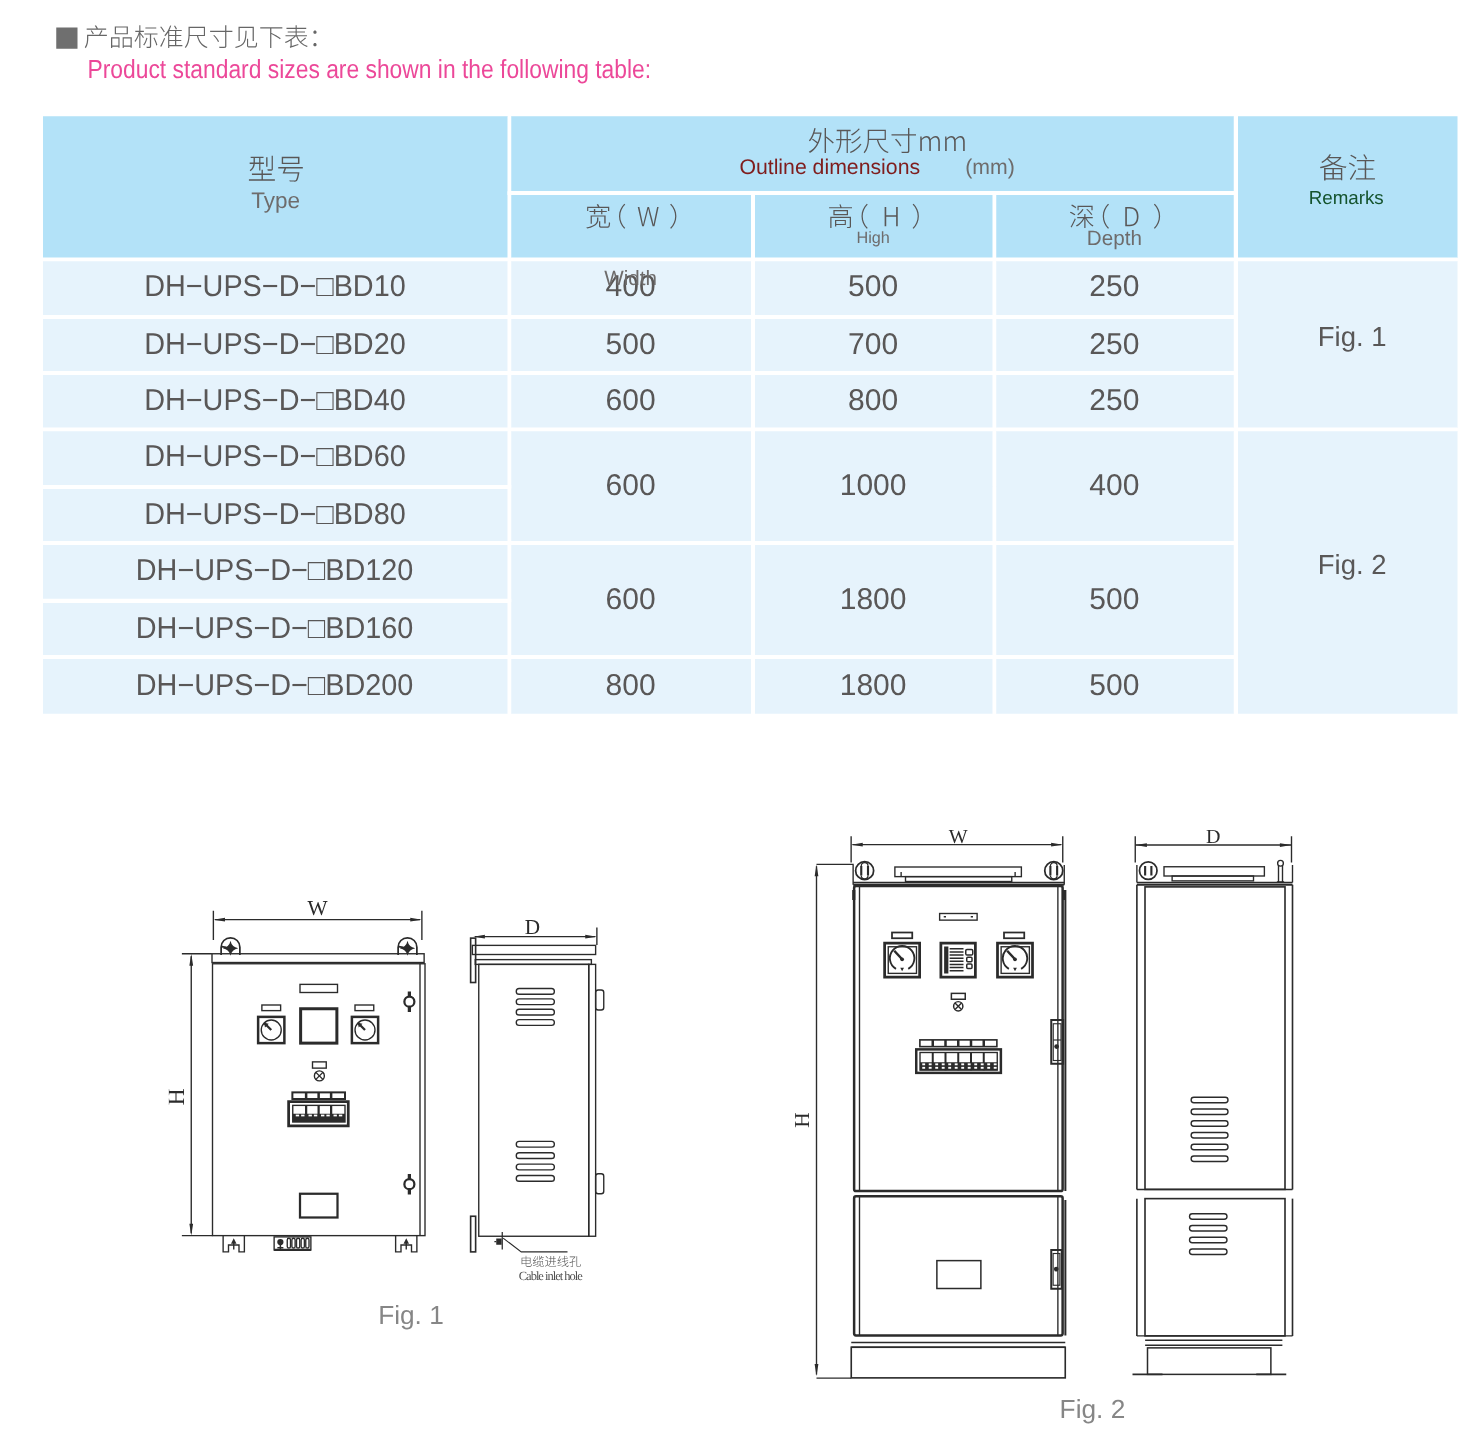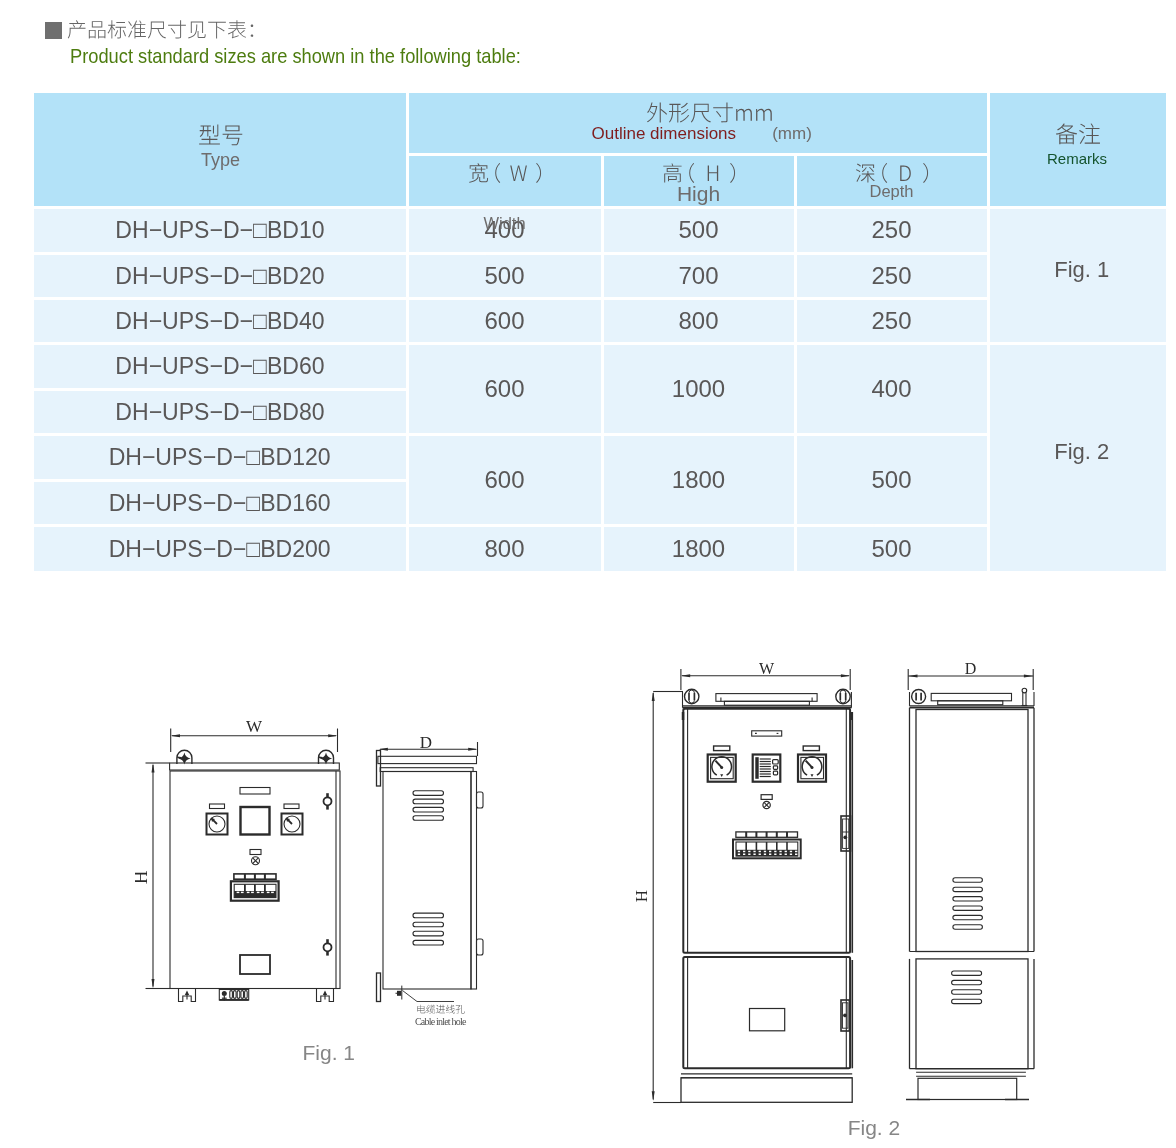--- a/index.html
+++ b/index.html
@@ -19,21 +19,21 @@
 .fgc span{position:relative;top:-5.5px;left:4px;}
 .mod .sx{display:inline-block;transform:scaleX(0.96);white-space:nowrap;}
 .num .sx{display:inline-block;white-space:nowrap;}
 .figlab{position:absolute;font-size:21px;color:#868686;line-height:1;}
 svg.fig{position:absolute;}
 svg.fig text{font-family:"Liberation Serif",serif;fill:#2b2b2b;stroke:none;}
 </style>
 </head>
 <body>
 <div class="sq"></div>
-<div class="abs" style="left:70px;top:44.5px;font-size:21px;color:#4d7c0f;"><span style="display:inline-block;transform:scaleX(0.87);transform-origin:0 0;white-space:nowrap;">Product standard sizes are shown in the following table:</span></div>
+<div class="abs" style="left:70px;top:44.5px;font-size:21px;color:#ec4899;"><span style="display:inline-block;transform:scaleX(0.87);transform-origin:0 0;white-space:nowrap;">Product standard sizes are shown in the following table:</span></div>
 <table class="t">
 <colgroup>
       <col style="width:373px">
       <col style="width:195px">
       <col style="width:193px">
       <col style="width:193px">
       <col style="width:178px">
     </colgroup>
 <tbody>
       <tr style="height:61px">
@@ -89,21 +89,21 @@
   <td class="bd num"><span class="sx">800</span></td>
         <td class="bd num"><span class="sx">1800</span></td>
         <td class="bd num"><span class="sx">500</span></td>
 </tr>
 </tbody>
   </table>
 <div class="abs ctr" style="left:34px;top:150.8px;width:373px;font-size:18px;color:#6e6c6c;">Type</div>
 <div class="abs ctr" style="left:563.8px;top:125.1px;width:200px;font-size:17px;color:#7f1d1d;">Outline dimensions</div>
 <div class="abs ctr" style="left:742px;top:125.1px;width:100px;font-size:17px;color:#6e6c6c;">(mm)</div>
 <div class="abs ctr" style="left:407px;top:183px;width:195px;font-size:16.5px;color:#6e6c6c;margin-top:32px;">Width</div>
-<div class="abs ctr" style="left:602px;top:183px;width:193px;font-size:21px;color:#6e6c6c;">High</div>
+<div class="abs ctr" style="left:602px;top:183px;width:193px;font-size:13px;color:#6e6c6c;">High</div>
 <div class="abs ctr" style="left:795px;top:183px;width:193px;font-size:16.5px;color:#6e6c6c;">Depth</div>
 <div class="abs ctr" style="left:988px;top:150.6px;width:178px;font-size:15px;color:#14532d;">Remarks</div>
 <svg style="position:absolute;left:67.0px;top:19.2px" width="200.0" height="21.6" viewBox="0 -18.00 200.0 21.60">
     <path d="M5.5 -12.4C6.2 -11.5 6.9 -10.3 7.2 -9.5L8.1 -9.9C7.7 -10.7 7.0 -11.9 6.3 -12.8ZM14.0 -12.7C13.6 -11.7 12.8 -10.1 12.2 -9.2H2.6V-6.5C2.6 -4.3 2.4 -1.3 0.8 0.9C1.1 1.1 1.5 1.4 1.6 1.6C3.3 -0.8 3.6 -4.1 3.6 -6.4V-8.2H18.5V-9.2H13.2C13.8 -10.1 14.4 -11.3 15.0 -12.3ZM8.8 -16.4C9.3 -15.7 9.9 -14.8 10.2 -14.1H2.3V-13.1H17.9V-14.1H10.9L11.3 -14.2C11.0 -14.9 10.3 -15.9 9.7 -16.7Z M25.8 -14.9H34.3V-10.4H25.8ZM24.8 -15.8V-9.5H35.3V-15.8ZM21.8 -7.1V1.5H22.8V0.4H27.7V1.3H28.6V-7.1ZM22.8 -0.6V-6.2H27.7V-0.6ZM31.1 -7.1V1.5H32.0V0.4H37.4V1.3H38.4V-7.1ZM32.0 -0.6V-6.2H37.4V-0.6Z M49.3 -15.0V-14.1H58.0V-15.0ZM55.7 -6.6C56.7 -4.7 57.7 -2.1 58.0 -0.6L58.9 -0.9C58.6 -2.4 57.5 -4.9 56.5 -6.9ZM50.1 -6.8C49.6 -4.7 48.6 -2.5 47.5 -1.1C47.7 -1.0 48.1 -0.7 48.3 -0.5C49.4 -2.1 50.4 -4.3 51.0 -6.6ZM48.5 -10.2V-9.3H52.9V0.1C52.9 0.3 52.8 0.4 52.5 0.4C52.3 0.4 51.3 0.5 50.1 0.4C50.2 0.7 50.4 1.1 50.4 1.4C51.9 1.4 52.8 1.4 53.3 1.2C53.7 1.1 53.9 0.7 53.9 0.1V-9.3H59.0V-10.2ZM44.4 -16.7V-12.3H41.2V-11.3H44.1C43.4 -8.7 41.9 -5.7 40.6 -4.2C40.8 -3.9 41.1 -3.6 41.2 -3.3C42.4 -4.7 43.6 -7.1 44.4 -9.5V1.4H45.3V-9.5C46.1 -8.5 47.1 -7.1 47.4 -6.4L48.1 -7.2C47.7 -7.8 45.9 -10.1 45.3 -10.7V-11.3H48.1V-12.3H45.3V-16.7Z M72.2 -16.2C72.8 -15.3 73.4 -14.1 73.7 -13.3L74.6 -13.7C74.3 -14.5 73.6 -15.6 73.0 -16.5ZM61.1 -15.3C62.2 -14.0 63.4 -12.2 64.0 -11.1L64.9 -11.5C64.3 -12.7 63.0 -14.4 61.9 -15.8ZM61.1 0.0 62.1 0.5C63.0 -1.3 64.2 -4.0 65.1 -6.1L64.3 -6.6C63.3 -4.3 62.0 -1.6 61.1 0.0ZM68.4 -8.2H73.0V-5.0H68.4ZM68.4 -9.0V-12.2H73.0V-9.0ZM69.1 -16.5C68.0 -13.5 66.4 -10.5 64.4 -8.6C64.7 -8.5 65.0 -8.2 65.2 -8.0C66.0 -8.8 66.8 -9.9 67.5 -11.0V1.5H68.4V0.0H78.9V-0.9H74.0V-4.1H78.0V-5.0H74.0V-8.2H78.0V-9.0H74.0V-12.2H78.4V-13.0H68.6C69.1 -14.1 69.6 -15.2 70.0 -16.3ZM68.4 -4.1H73.0V-0.9H68.4Z M83.8 -15.5V-10.1C83.8 -6.8 83.5 -2.3 80.8 0.9C81.0 1.0 81.4 1.3 81.6 1.5C83.9 -1.2 84.6 -4.9 84.7 -8.1H90.5C91.7 -3.4 94.2 0.0 98.3 1.5C98.5 1.2 98.8 0.9 99.0 0.6C95.1 -0.6 92.6 -3.8 91.5 -8.1H97.0V-15.5ZM84.8 -14.6H96.1V-9.0H84.8L84.8 -10.1Z M103.6 -8.5C105.2 -6.9 106.8 -4.7 107.4 -3.3L108.3 -3.8C107.6 -5.3 106.0 -7.4 104.4 -9.0ZM113.1 -16.7V-12.3H101.1V-11.3H113.1V-0.2C113.1 0.3 112.9 0.4 112.4 0.4C111.9 0.4 110.2 0.5 108.2 0.4C108.4 0.7 108.6 1.2 108.6 1.5C110.8 1.5 112.3 1.5 113.0 1.3C113.8 1.2 114.1 0.8 114.1 -0.2V-11.3H118.9V-12.3H114.1V-16.7Z M130.6 -5.9V-0.5C130.6 0.8 131.1 1.1 132.8 1.1C133.1 1.1 136.2 1.1 136.6 1.1C138.3 1.1 138.6 0.3 138.7 -2.6C138.5 -2.7 138.1 -2.8 137.8 -3.0C137.7 -0.3 137.6 0.1 136.6 0.1C135.9 0.1 133.3 0.1 132.8 0.1C131.7 0.1 131.5 0.0 131.5 -0.6V-5.9ZM129.3 -12.4C129.2 -4.9 128.8 -1.0 121.1 0.6C121.3 0.9 121.5 1.2 121.6 1.5C129.6 -0.4 130.1 -4.5 130.3 -12.4ZM123.8 -15.5V-4.1H124.8V-14.5H135.1V-4.1H136.1V-15.5Z M141.2 -15.2V-14.2H149.1V1.5H150.1V-9.7C152.6 -8.4 155.5 -6.7 157.0 -5.5L157.6 -6.4C156.0 -7.6 152.8 -9.4 150.3 -10.6L150.1 -10.4V-14.2H158.9V-15.2Z M165.2 1.5C165.6 1.2 166.2 1.0 171.8 -0.9C171.7 -1.1 171.6 -1.4 171.6 -1.7L166.4 -0.1V-5.1C167.7 -5.9 168.9 -6.9 169.8 -7.9H169.9C171.5 -3.7 174.5 -0.7 178.5 0.7C178.7 0.4 179.0 0.1 179.2 -0.1C177.1 -0.7 175.3 -1.8 173.9 -3.3C175.2 -4.1 176.7 -5.3 177.9 -6.3L177.1 -6.9C176.2 -5.9 174.6 -4.7 173.3 -3.8C172.3 -5.0 171.5 -6.4 170.9 -7.9H178.6V-8.7H170.4V-10.9H177.0V-11.8H170.4V-13.8H178.0V-14.7H170.4V-16.7H169.5V-14.7H162.2V-13.8H169.5V-11.8H163.2V-10.9H169.5V-8.7H161.4V-7.9H168.5C166.6 -6.0 163.5 -4.2 160.9 -3.4C161.1 -3.2 161.4 -2.8 161.6 -2.6C162.8 -3.0 164.1 -3.7 165.4 -4.5V-0.6C165.4 0.1 165.0 0.4 164.8 0.5C164.9 0.8 165.2 1.2 165.2 1.5Z M185.0 -9.9C185.7 -9.9 186.3 -10.4 186.3 -11.2C186.3 -12.0 185.7 -12.5 185.0 -12.5C184.3 -12.5 183.7 -12.0 183.7 -11.2C183.7 -10.4 184.3 -9.9 185.0 -9.9ZM185.0 0.0C185.7 0.0 186.3 -0.4 186.3 -1.2C186.3 -2.1 185.7 -2.5 185.0 -2.5C184.3 -2.5 183.7 -2.1 183.7 -1.2C183.7 -0.4 184.3 0.0 185.0 0.0Z" fill="#666666"></path>
   </svg>
 <svg style="position:absolute;left:197.5px;top:123.3px" width="46.0" height="24.8" viewBox="0 -20.70 46.0 24.84">
     <path d="M14.9 -17.9V-10.2H16.0V-17.9ZM19.3 -19.1V-8.6C19.3 -8.3 19.2 -8.2 18.8 -8.1C18.4 -8.1 17.3 -8.1 15.8 -8.2C16.0 -7.8 16.2 -7.4 16.2 -7.1C17.9 -7.1 19.0 -7.1 19.6 -7.3C20.2 -7.5 20.3 -7.8 20.3 -8.6V-19.1ZM9.3 -17.2V-13.6H5.9V-13.9V-17.2ZM1.7 -13.6V-12.5H4.7C4.5 -10.8 3.8 -9.0 1.7 -7.5C1.9 -7.4 2.3 -7.0 2.4 -6.7C4.8 -8.3 5.6 -10.5 5.8 -12.5H9.3V-7.3H10.3V-12.5H13.2V-13.6H10.3V-17.2H12.8V-18.2H2.5V-17.2H4.8V-13.9V-13.6ZM11.2 -7.8V-4.8H3.5V-3.7H11.2V-0.2H1.1V0.9H21.9V-0.2H12.3V-3.7H19.4V-4.8H12.3V-7.8Z M28.5 -17.1H40.4V-13.4H28.5ZM27.4 -18.2V-12.4H41.6V-18.2ZM24.6 -10.0V-8.9H29.6C29.1 -7.5 28.5 -5.9 28.1 -4.9H28.7L40.2 -4.8C39.7 -1.5 39.2 -0.0 38.5 0.5C38.3 0.7 38.0 0.7 37.4 0.7C36.8 0.7 35.2 0.7 33.5 0.5C33.7 0.8 33.8 1.2 33.9 1.6C35.5 1.7 37.0 1.7 37.7 1.7C38.5 1.7 39.0 1.6 39.4 1.2C40.2 0.5 40.8 -1.2 41.5 -5.3C41.5 -5.5 41.5 -5.9 41.5 -5.9H29.7C30.1 -6.8 30.5 -7.9 30.8 -8.9H44.3V-10.0Z" fill="#595757"></path>
   </svg>
 <svg style="position:absolute;left:646.1px;top:101.2px" width="127.8" height="23.8" viewBox="0 -19.80 127.8 23.76">
     <path d="M5.5 -18.4C4.6 -14.5 3.2 -10.8 1.1 -8.5C1.3 -8.4 1.8 -8.0 2.0 -7.8C3.3 -9.4 4.4 -11.5 5.3 -13.9H10.0C9.6 -11.3 8.9 -9.0 8.0 -7.1C7.1 -8.0 5.5 -9.1 4.2 -9.9L3.6 -9.2C5.0 -8.3 6.6 -7.1 7.6 -6.1C5.9 -3.0 3.7 -0.8 1.0 0.6C1.3 0.8 1.7 1.2 1.9 1.5C6.5 -1.1 10.0 -6.2 11.3 -14.7L10.5 -14.9L10.3 -14.9H5.6C6.0 -15.9 6.3 -17.1 6.5 -18.2ZM13.7 -18.4V1.6H14.8V-10.7C16.8 -9.3 19.1 -7.3 20.2 -6.0L21.1 -6.7C19.8 -8.1 17.3 -10.2 15.2 -11.7L14.8 -11.3V-18.4Z M40.9 -18.0C39.5 -16.2 36.9 -14.3 34.8 -13.2C35.0 -13.0 35.4 -12.7 35.6 -12.5C37.8 -13.6 40.3 -15.6 41.9 -17.6ZM41.7 -11.9C40.1 -10.0 37.3 -7.9 34.9 -6.8C35.2 -6.6 35.5 -6.2 35.7 -6.0C38.1 -7.3 40.9 -9.4 42.6 -11.5ZM42.2 -5.9C40.5 -3.1 37.2 -0.6 33.8 0.8C34.1 1.0 34.4 1.4 34.6 1.6C38.1 0.1 41.4 -2.6 43.2 -5.5ZM31.3 -15.9V-9.7H27.1V-9.8V-15.9ZM23.0 -9.7V-8.7H26.1C26.0 -5.2 25.5 -1.8 23.0 1.1C23.3 1.2 23.7 1.5 23.8 1.7C26.5 -1.3 27.1 -4.9 27.1 -8.7H31.3V1.6H32.3V-8.7H34.9V-9.7H32.3V-15.9H34.5V-17.0H23.4V-15.9H26.1V-9.8V-9.7Z M48.2 -17.1V-11.1C48.2 -7.4 47.9 -2.6 44.9 0.9C45.1 1.1 45.5 1.5 45.7 1.7C48.3 -1.3 49.0 -5.4 49.2 -8.9H55.5C56.9 -3.7 59.7 0.0 64.2 1.6C64.3 1.3 64.7 0.9 64.9 0.7C60.6 -0.7 57.9 -4.2 56.6 -8.9H62.7V-17.1ZM49.3 -16.0H61.7V-9.9H49.2L49.3 -11.1Z M70.0 -9.3C71.7 -7.6 73.5 -5.2 74.2 -3.6L75.1 -4.2C74.4 -5.8 72.6 -8.2 70.9 -9.9ZM80.4 -18.4V-13.5H67.2V-12.5H80.4V-0.2C80.4 0.3 80.2 0.5 79.7 0.5C79.1 0.5 77.2 0.5 75.0 0.5C75.2 0.8 75.4 1.3 75.5 1.6C77.9 1.6 79.6 1.6 80.3 1.5C81.2 1.3 81.5 0.9 81.5 -0.3V-12.5H86.8V-13.5H81.5V-18.4Z M90.2 0.0H91.5V-8.8C92.7 -10.2 93.8 -10.9 94.9 -10.9C96.6 -10.9 97.4 -9.7 97.4 -7.3V0.0H98.7V-8.8C99.9 -10.2 101.0 -10.9 102.1 -10.9C103.8 -10.9 104.6 -9.7 104.6 -7.3V0.0H105.9V-7.5C105.9 -10.5 104.7 -12.0 102.4 -12.0C101.0 -12.0 99.7 -11.1 98.4 -9.7C98.0 -11.1 97.0 -12.0 95.2 -12.0C93.8 -12.0 92.5 -11.1 91.5 -9.9H91.4L91.3 -11.7H90.2Z M110.1 0.0H111.4V-8.8C112.6 -10.2 113.7 -10.9 114.8 -10.9C116.5 -10.9 117.3 -9.7 117.3 -7.3V0.0H118.6V-8.8C119.8 -10.2 120.9 -10.9 121.9 -10.9C123.7 -10.9 124.5 -9.7 124.5 -7.3V0.0H125.8V-7.5C125.8 -10.5 124.6 -12.0 122.3 -12.0C120.9 -12.0 119.6 -11.1 118.3 -9.7C117.9 -11.1 116.9 -12.0 115.0 -12.0C113.7 -12.0 112.4 -11.1 111.3 -9.9H111.3L111.1 -11.7H110.1Z" fill="#595757"></path>

